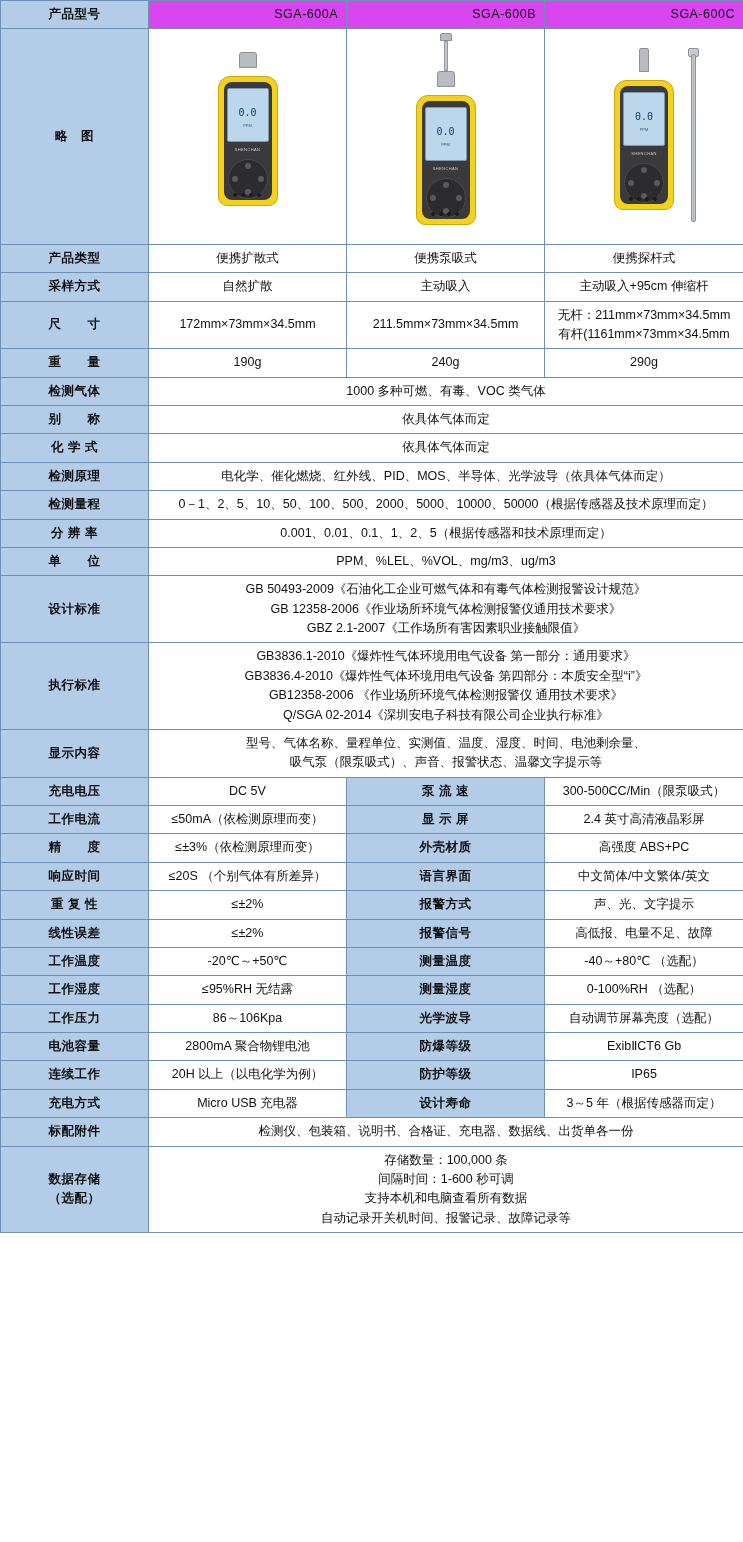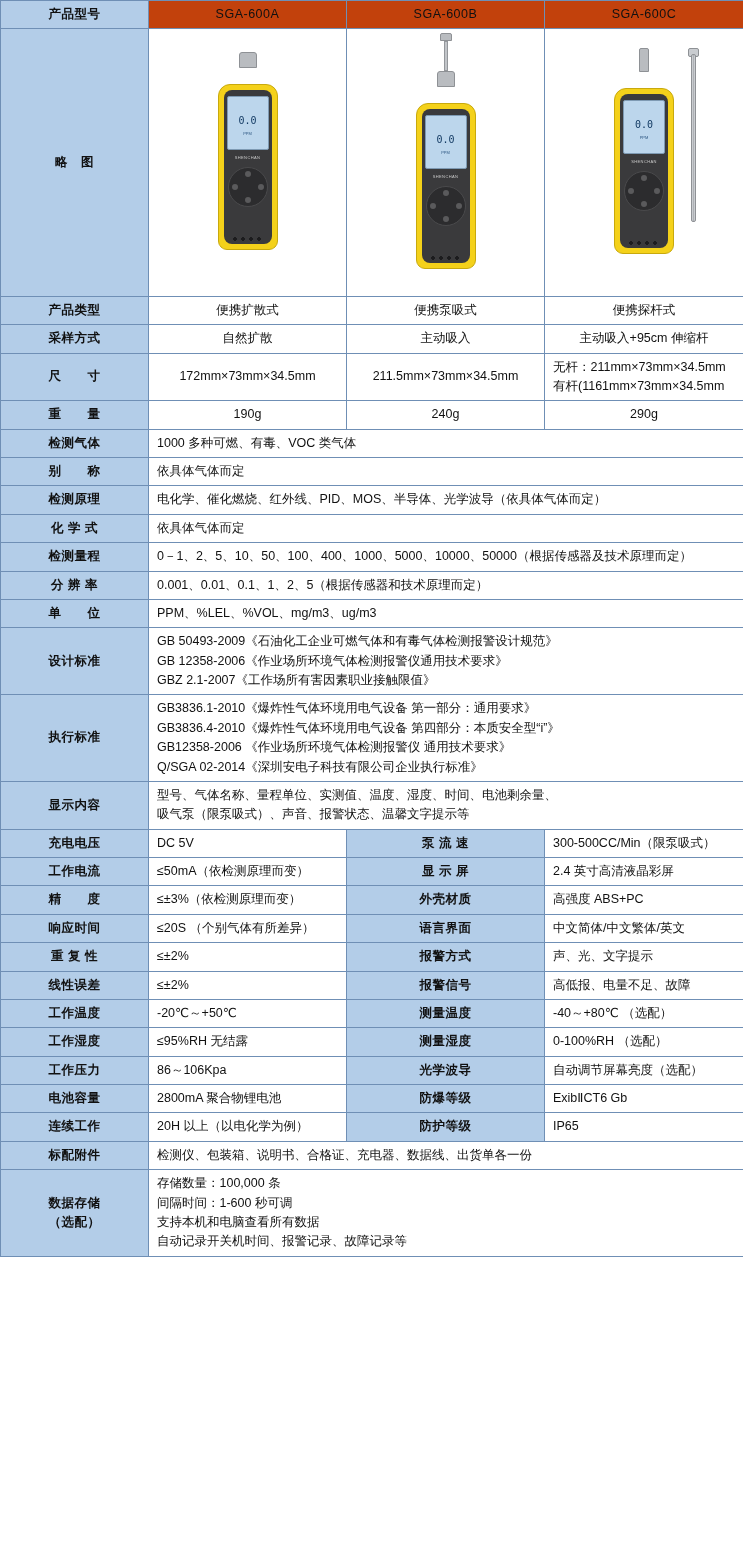--- a/index.html
+++ b/index.html
@@ -32,53 +32,53 @@
   td.lbl {
     background: #b3cde8;
     color: #16325c;
     font-weight: bold;
     text-align: center;
     font-size: 13.5px;
     letter-spacing: 0.5px;
   }
   td.val {
     background: #ffffff;
-    text-align: left;
+    text-align: center;
     font-size: 12px;
   }
-  td.val.c { text-align: center; }
+  td.val.c { }
   td.modelhdr {
-    background: #c2410c;
+    background: #d946ef;
     color: #16325c;
-    text-align: center;
+    text-align: right;
     font-size: 13px;
     font-weight: normal;
     letter-spacing: .5px;
   }
   td.imgcell {
     background: #ffffff;
     text-align: center;
     padding: 6px 0;
     height: 200px;
   }
   .multi { display: block; }
   .multi span { display: block; }
   .sm { font-size: 11.5px; }
 
   
   .device { display: inline-block; position: relative; }
 
   .dev-body {
     position: relative;
     width: 60px;
-    height: 166px;
+    height: 130px;
     background: #f4d11a;
     border-radius: 12px 12px 9px 9px;
     border: 1px solid #c8a90d;
-    margin: 16px auto;
+    margin: 8px auto;
   }
   .dev-inner {
     position: absolute;
     left: 5px; right: 5px; top: 5px; bottom: 5px;
     background: #3a3a3c;
     border-radius: 8px;
   }
   .dev-screen {
     position: absolute;
     left: 8px; right: 8px; top: 11px;
@@ -317,30 +317,30 @@
 
     <tr>
       <td class="lbl">检测气体</td>
       <td class="val" colspan="3">1000 多种可燃、有毒、VOC 类气体</td>
     </tr>
     <tr>
       <td class="lbl">别　　称</td>
       <td class="val" colspan="3">依具体气体而定</td>
     </tr>
     <tr>
+      <td class="lbl">化 学 式</td>
+      <td class="val" colspan="3">依具体气体而定</td>
+    </tr>
+    <tr>
       <td class="lbl">检测原理</td>
       <td class="val" colspan="3">电化学、催化燃烧、红外线、PID、MOS、半导体、光学波导（依具体气体而定）</td>
     </tr>
     <tr>
-      <td class="lbl">化 学 式</td>
-      <td class="val" colspan="3">依具体气体而定</td>
-    </tr>
-    <tr>
       <td class="lbl">检测量程</td>
-      <td class="val" colspan="3">0－1、2、5、10、50、100、400、1000、5000、10000、50000（根据传感器及技术原理而定）</td>
+      <td class="val" colspan="3">0－1、2、5、10、50、100、500、2000、5000、10000、50000（根据传感器及技术原理而定）</td>
     </tr>
     <tr>
       <td class="lbl">分 辨 率</td>
       <td class="val" colspan="3">0.001、0.01、0.1、1、2、5（根据传感器和技术原理而定）</td>
     </tr>
     <tr>
       <td class="lbl">单　　位</td>
       <td class="val" colspan="3">PPM、%LEL、%VOL、mg/m3、ug/m3</td>
     </tr>
 
@@ -436,20 +436,26 @@
       <td class="val">2800mA 聚合物锂电池</td>
       <td class="lbl">防爆等级</td>
       <td class="val">ExibⅡCT6 Gb</td>
     </tr>
     <tr>
       <td class="lbl">连续工作</td>
       <td class="val">20H 以上（以电化学为例）</td>
       <td class="lbl">防护等级</td>
       <td class="val">IP65</td>
     </tr>
+    <tr>
+      <td class="lbl">充电方式</td>
+      <td class="val">Micro USB 充电器</td>
+      <td class="lbl">设计寿命</td>
+      <td class="val">3～5 年（根据传感器而定）</td>
+    </tr>
 
     <tr>
       <td class="lbl">标配附件</td>
       <td class="val" colspan="3">检测仪、包装箱、说明书、合格证、充电器、数据线、出货单各一份</td>
     </tr>
 
     <tr>
       <td class="lbl">
         <span class="multi">
           <span>数据存储</span>

